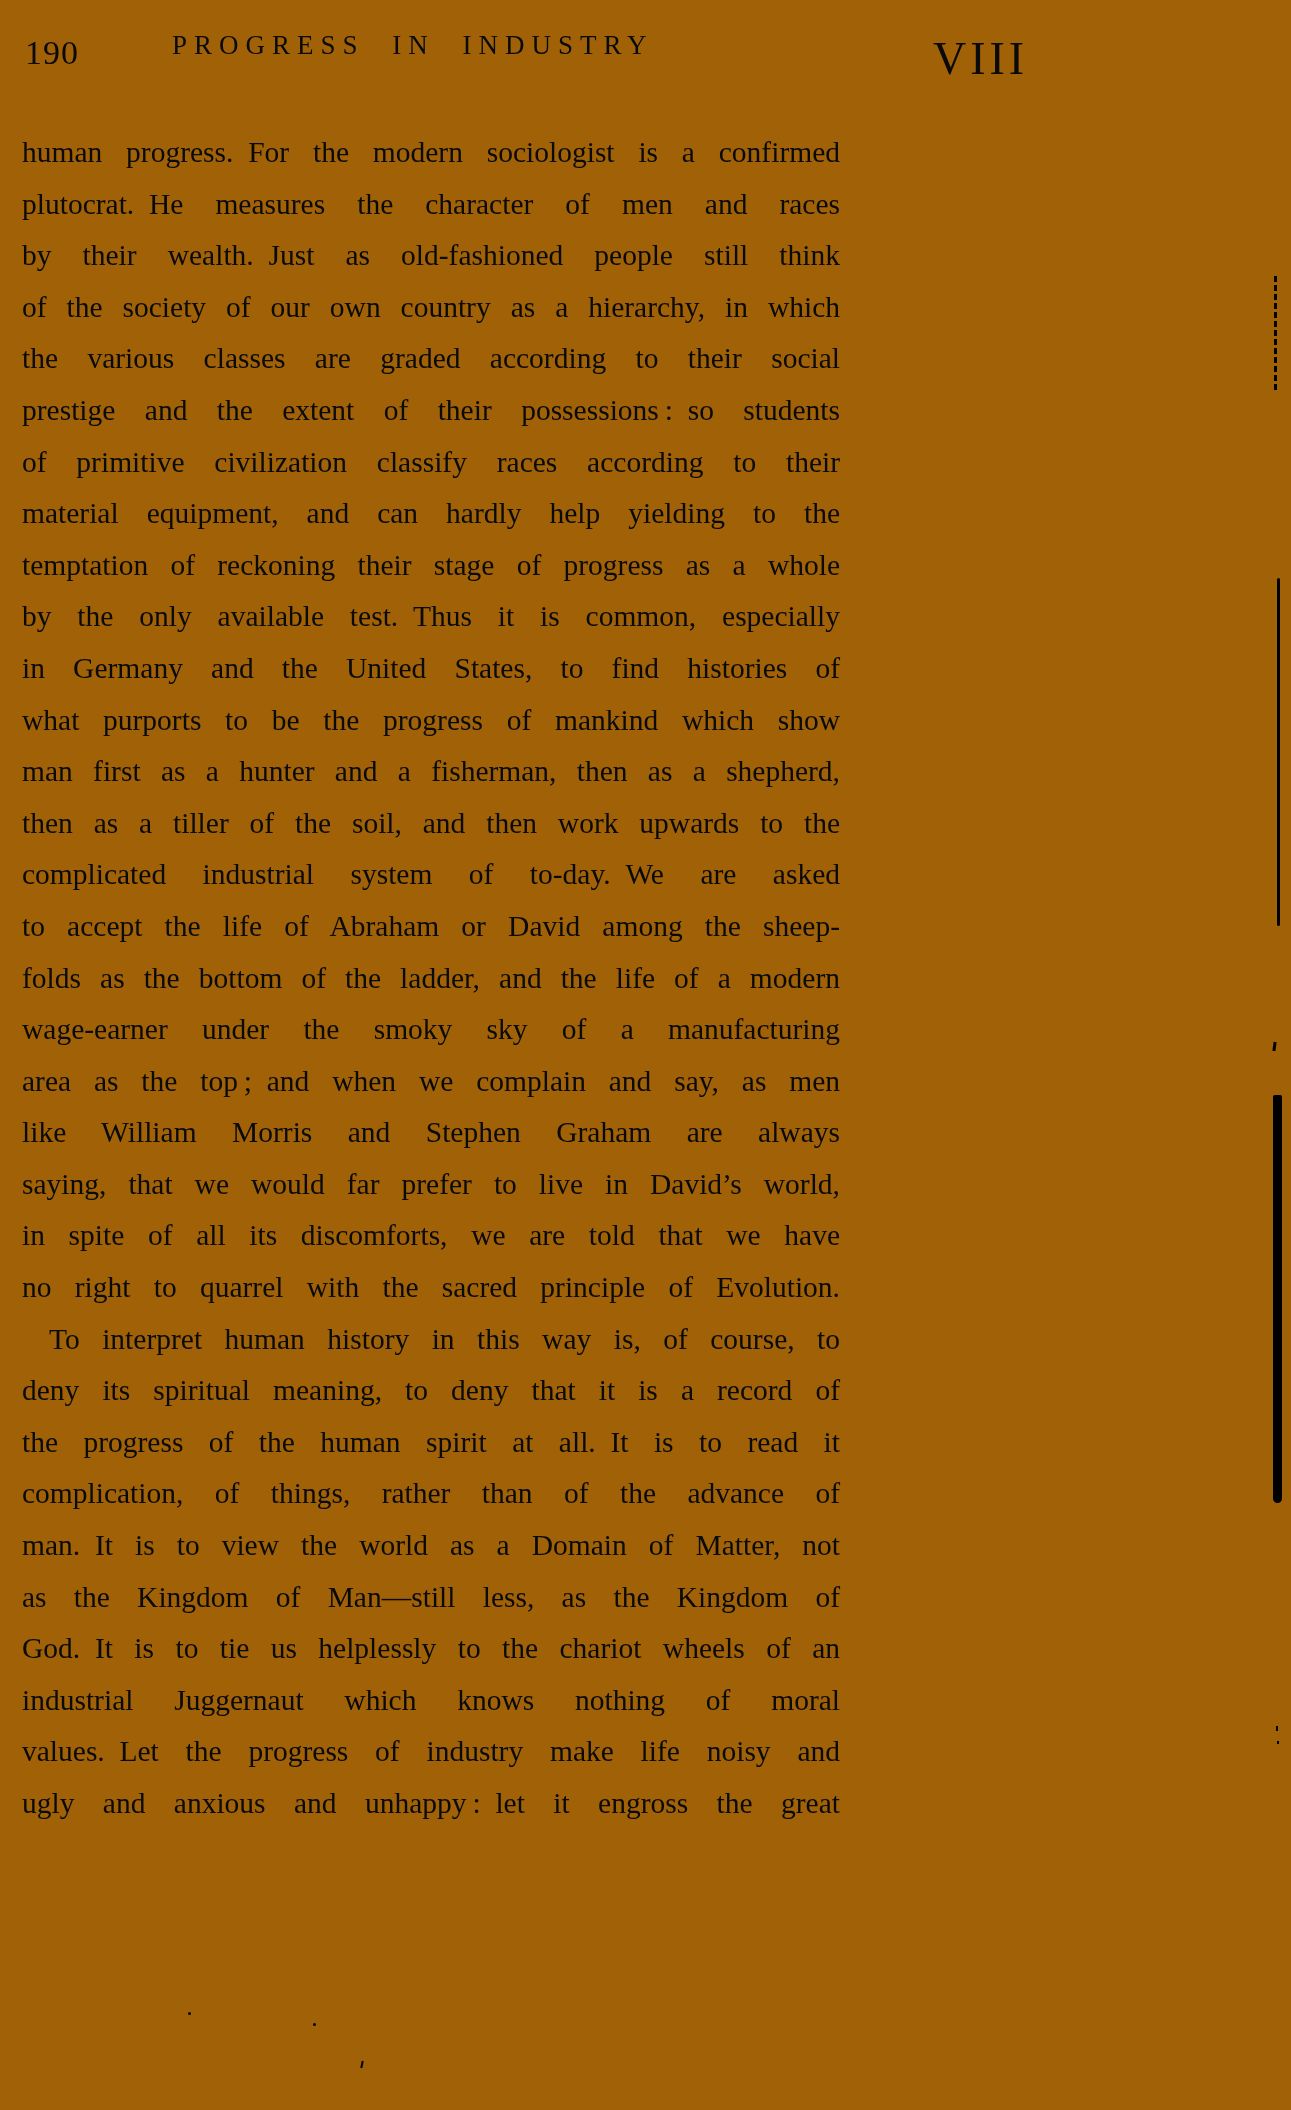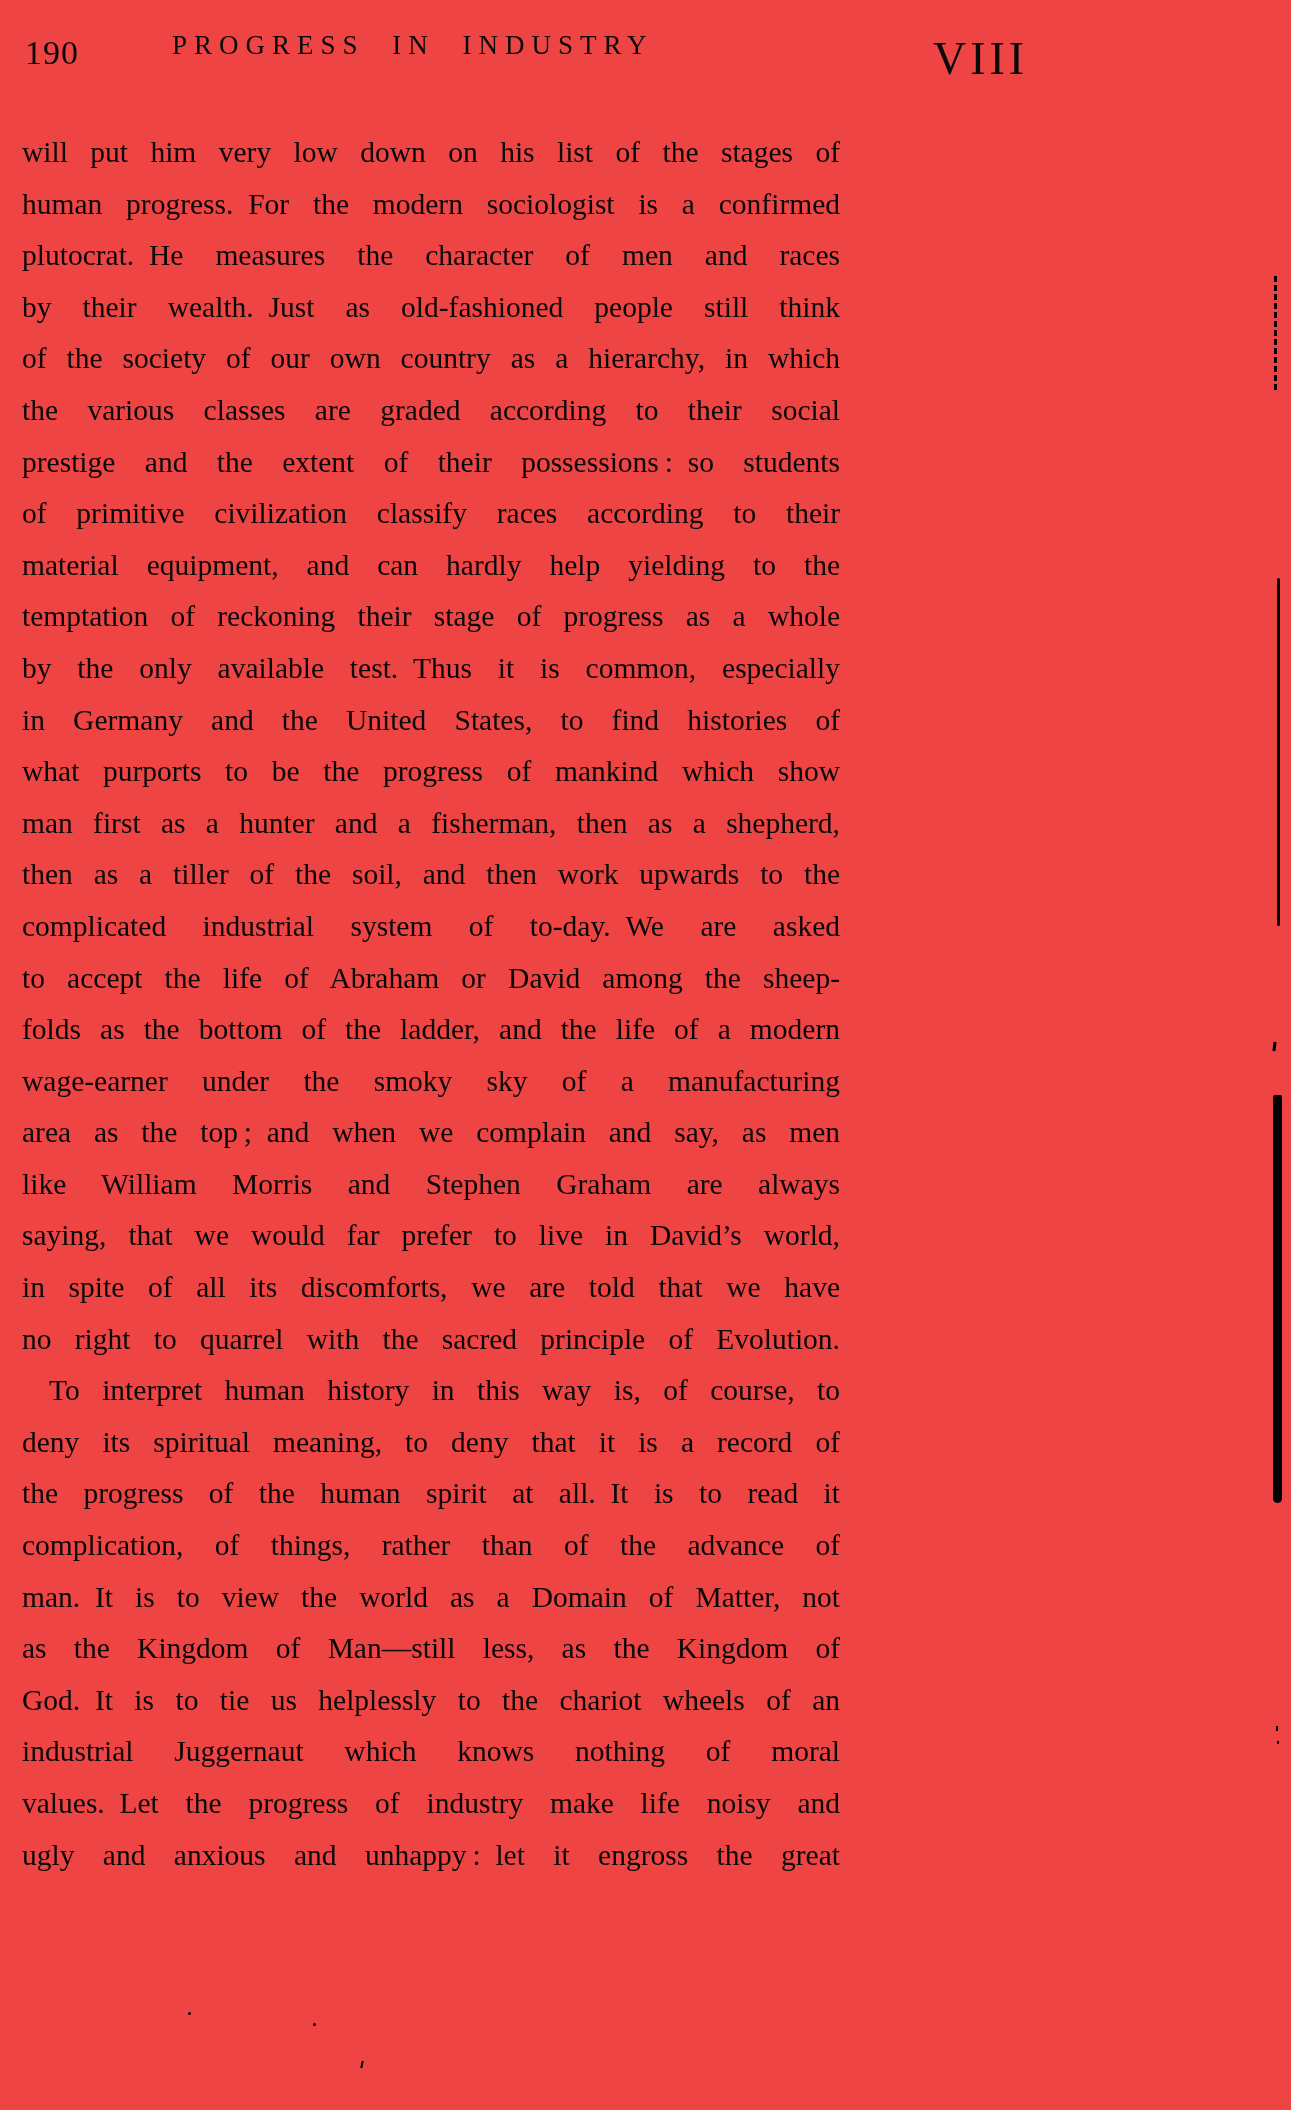--- a/index.html
+++ b/index.html
@@ -1,19 +1,19 @@
 <!DOCTYPE html>
 <html><head>
 <meta charset="utf-8">
 <style>
   html,body{margin:0;padding:0;background:#e8e8e8;}
   .page{
     position:relative;
     width:1291px;height:2110px;
-    background:#ef4444;
+    background:#a16207;
     overflow:hidden;
     font-family:"Liberation Serif","DejaVu Serif",serif;
     color:#0a0a0a;
   }
   
   .runhead{position:absolute;top:28px;left:0;width:100%;height:46px;}
   .pagenum{
     position:absolute;left:25px;top:6px;
     font-size:34px;letter-spacing:1px;
   }
@@ -61,21 +61,20 @@
 
 <div class="page">
 
   <div class="runhead">
     <span class="pagenum">190</span>
     <span class="headtitle">PROGRESS IN INDUSTRY</span>
     <span class="chapnum">VIII</span>
   </div>
 
   <div class="text-block">
-      <div class="line"><span>will put him very low down on his list of the stages of</span></div>
       <div class="line"><span>human progress. For the modern sociologist is a confirmed</span></div>
       <div class="line"><span>plutocrat. He measures the character of men and races</span></div>
       <div class="line"><span>by their wealth. Just as old-fashioned people still think</span></div>
       <div class="line"><span>of the society of our own country as a hierarchy, in which</span></div>
       <div class="line"><span>the various classes are graded according to their social</span></div>
       <div class="line"><span>prestige and the extent of their possessions : so students</span></div>
       <div class="line"><span>of primitive civilization classify races according to their</span></div>
       <div class="line"><span>material equipment, and can hardly help yielding to the</span></div>
       <div class="line"><span>temptation of reckoning their stage of progress as a whole</span></div>
       <div class="line"><span>by the only available test. Thus it is common, especially</span></div>

